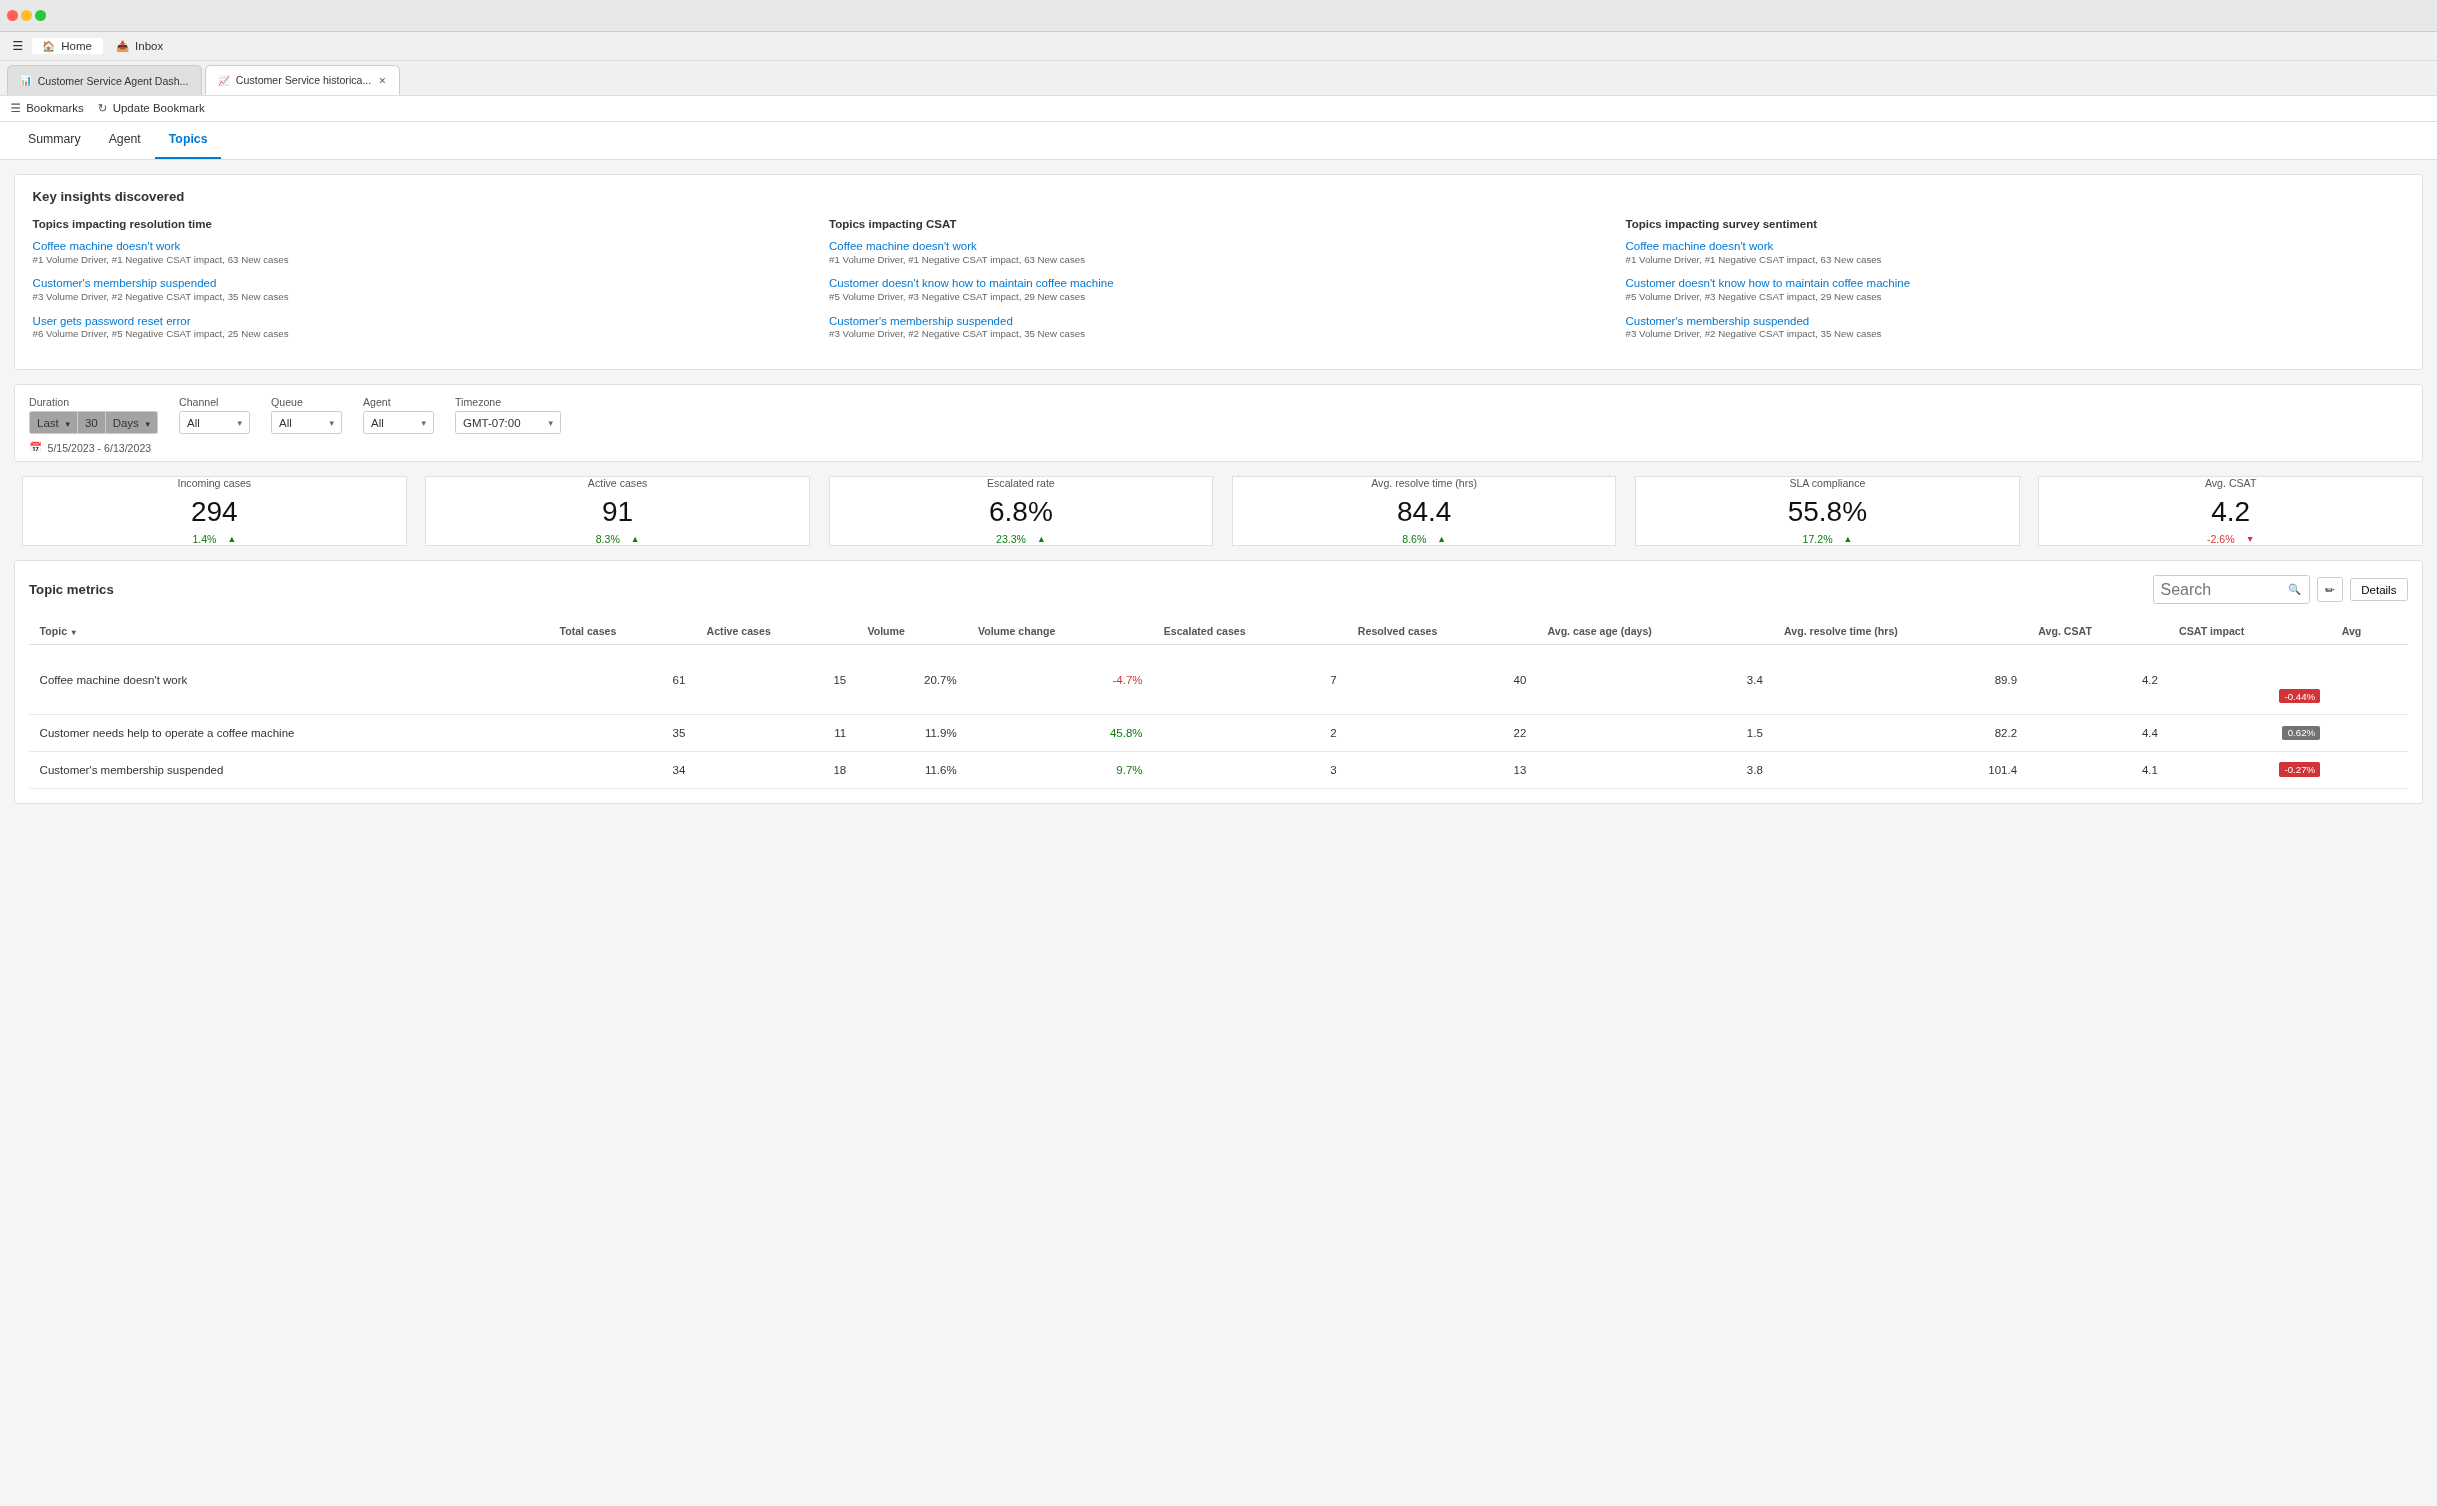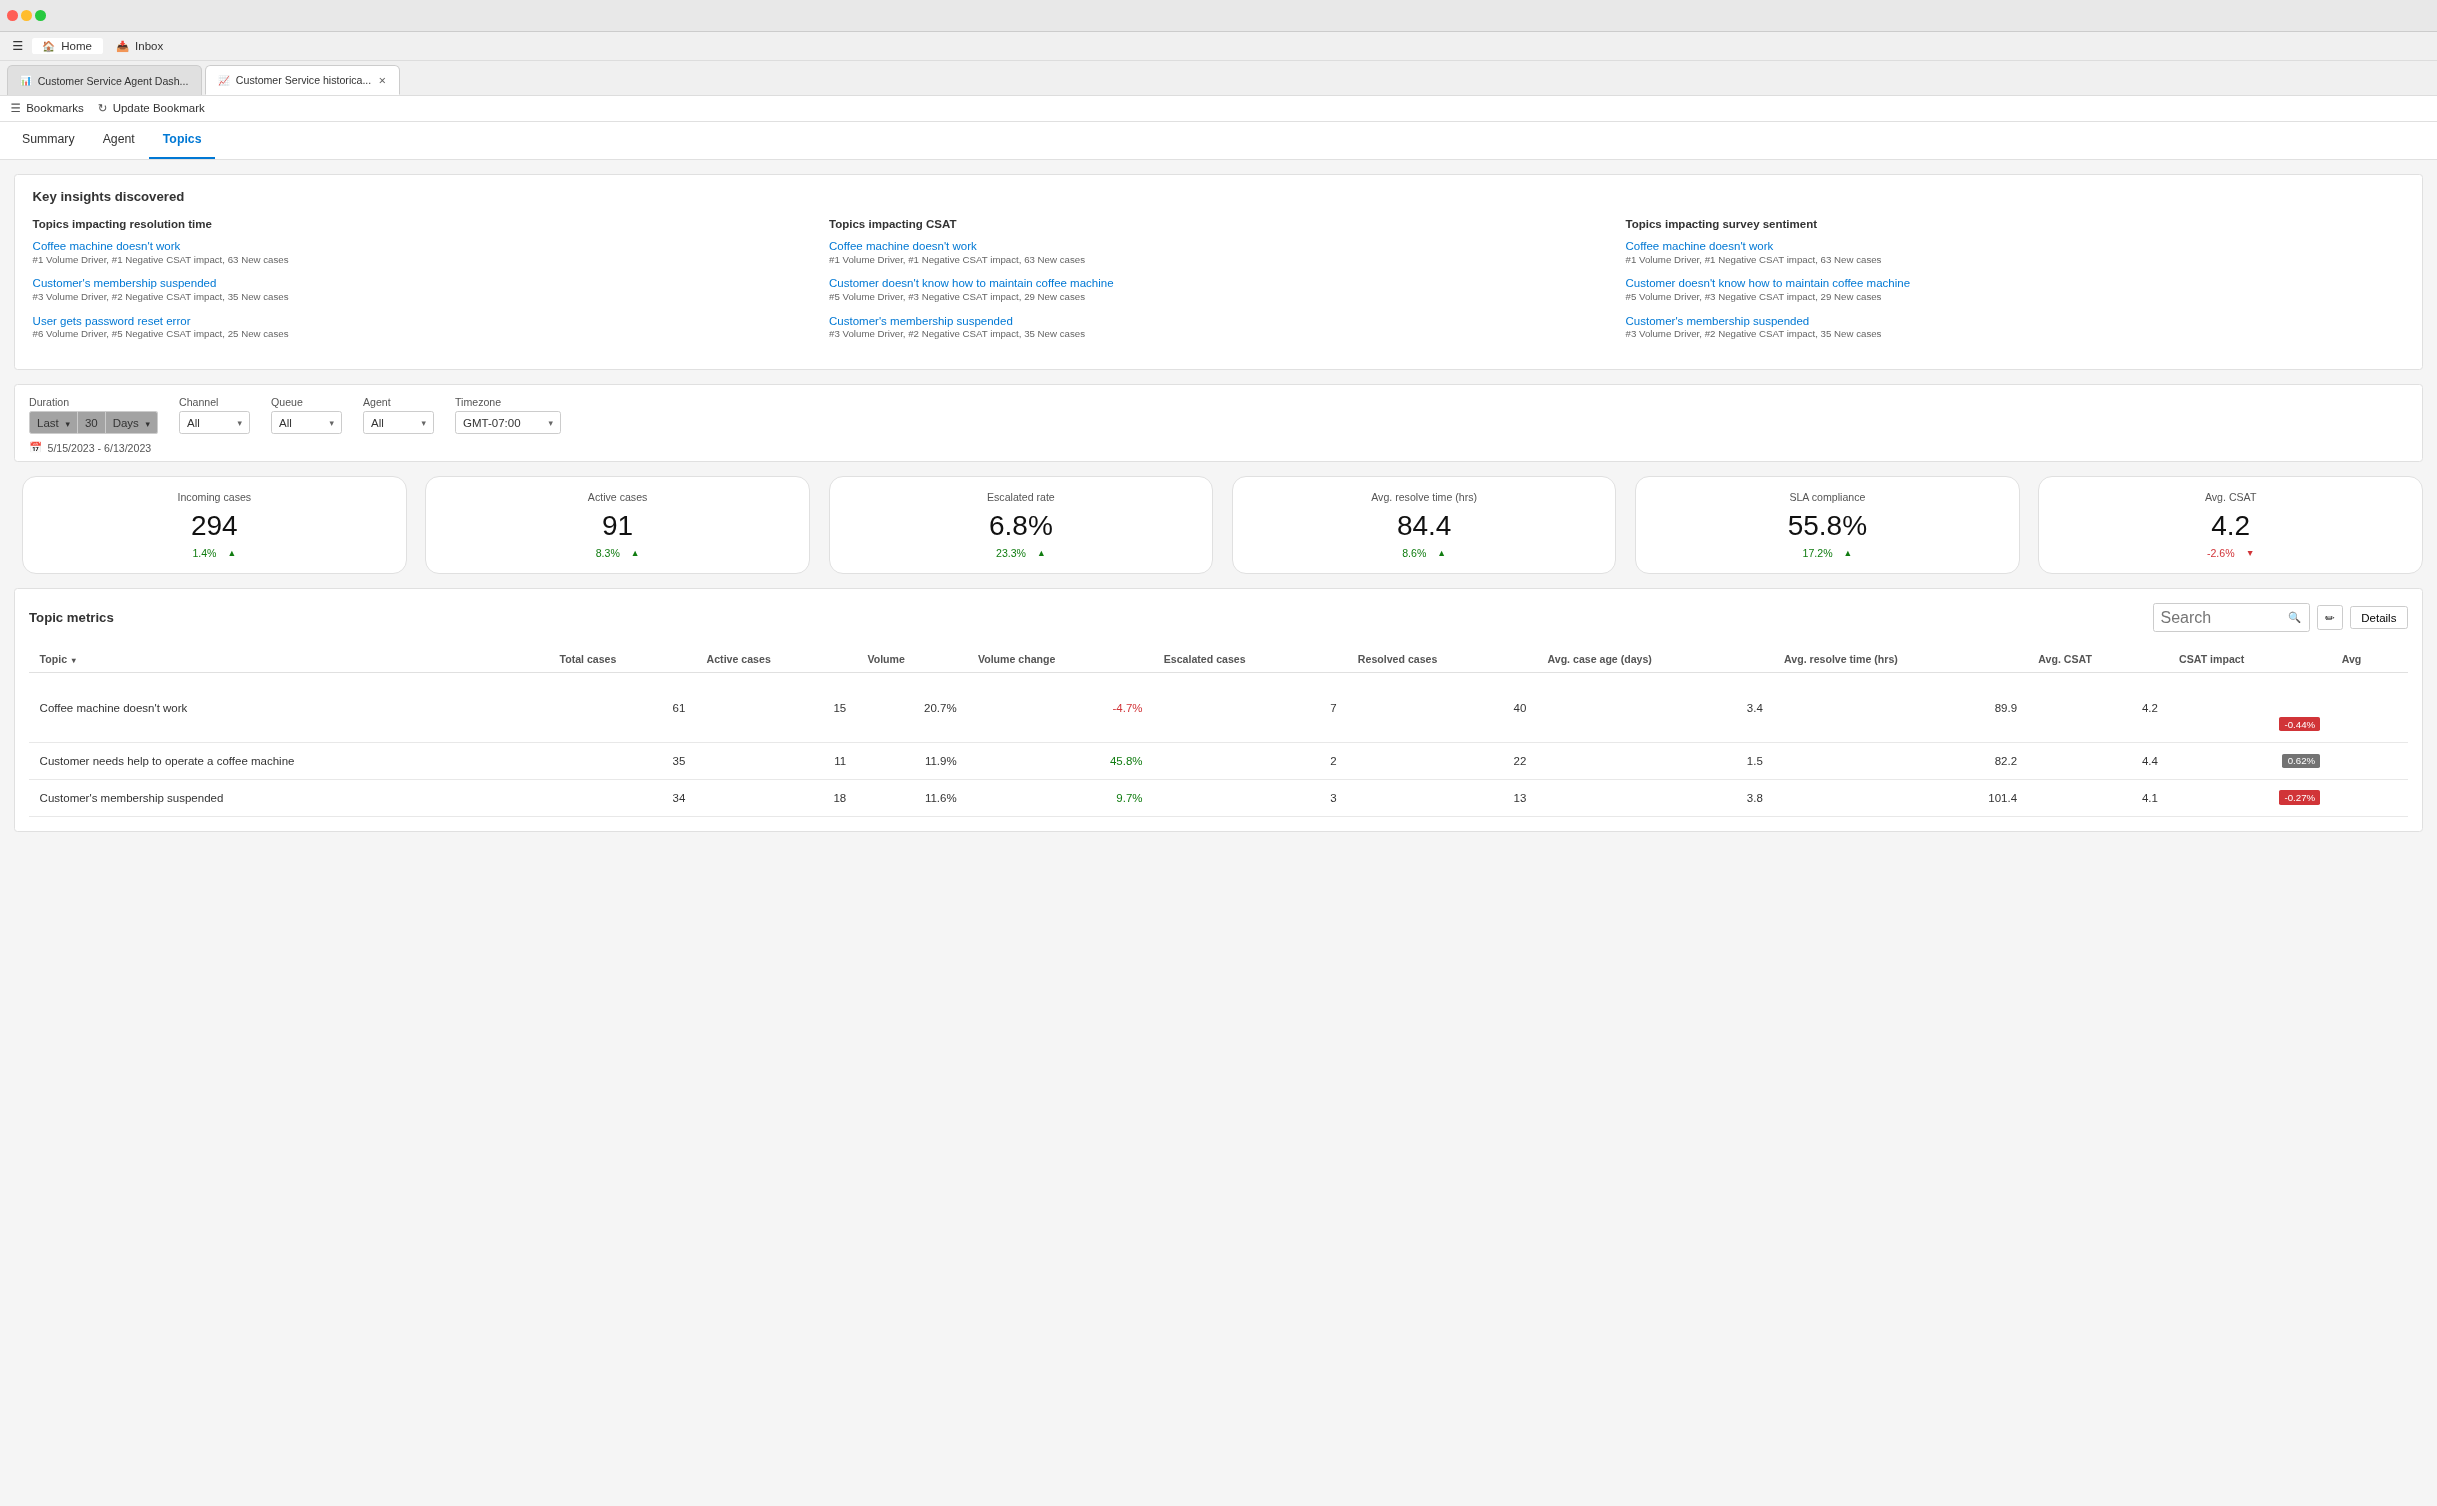--- a/index.html
+++ b/index.html
@@ -58,21 +58,21 @@
       gap: 5.3px;
       font-size: 11.5px;
       color: #333;
       cursor: pointer;
     }
     .bookmarks-bar .bm-icon { color: #555; }
 
     
     .main-nav {
       background: #fff;
-      padding: 0 8px;
+      padding: 0 14px;
       display: flex;
       align-items: center;
       border-bottom: 0.9px solid #e0e0e0;
     }
     .main-nav .nav-item {
       padding: 10.6px 14px;
       font-size: 12.3px;
       cursor: pointer;
       color: #333;
       border-bottom: 2.6px solid transparent;
@@ -150,22 +150,21 @@
     
     .metrics-row {
       display: grid;
       grid-template-columns: repeat(6, 1fr);
       gap: 10.6px;
       margin-bottom: 14px;
     }
     .metric-card {
       background: #fff;
       border: 0.9px solid #e0e0e0;
-      border-radius: 14px;
-      padding: 14px;
+      border-radius: 0;
       text-align: center;
       margin-left: 8px;
     }
     .metric-card .metric-label { font-size: 10.6px; color: #555; margin-bottom: 7px; font-weight: 500; }
     .metric-card .metric-value { font-size: 28px; font-weight: 300; color: #111; margin-bottom: 5.3px; }
     .metric-card .metric-change { font-size: 10.6px; display: flex; align-items: center; justify-content: center; gap: 11px; }
     .metric-card .up { color: #107c10; }
     .metric-card .down { color: #d13438; }
     .arrow-up { color: #107c10; font-size: 8.8px; }
     .arrow-down { color: #d13438; font-size: 8.8px; }

